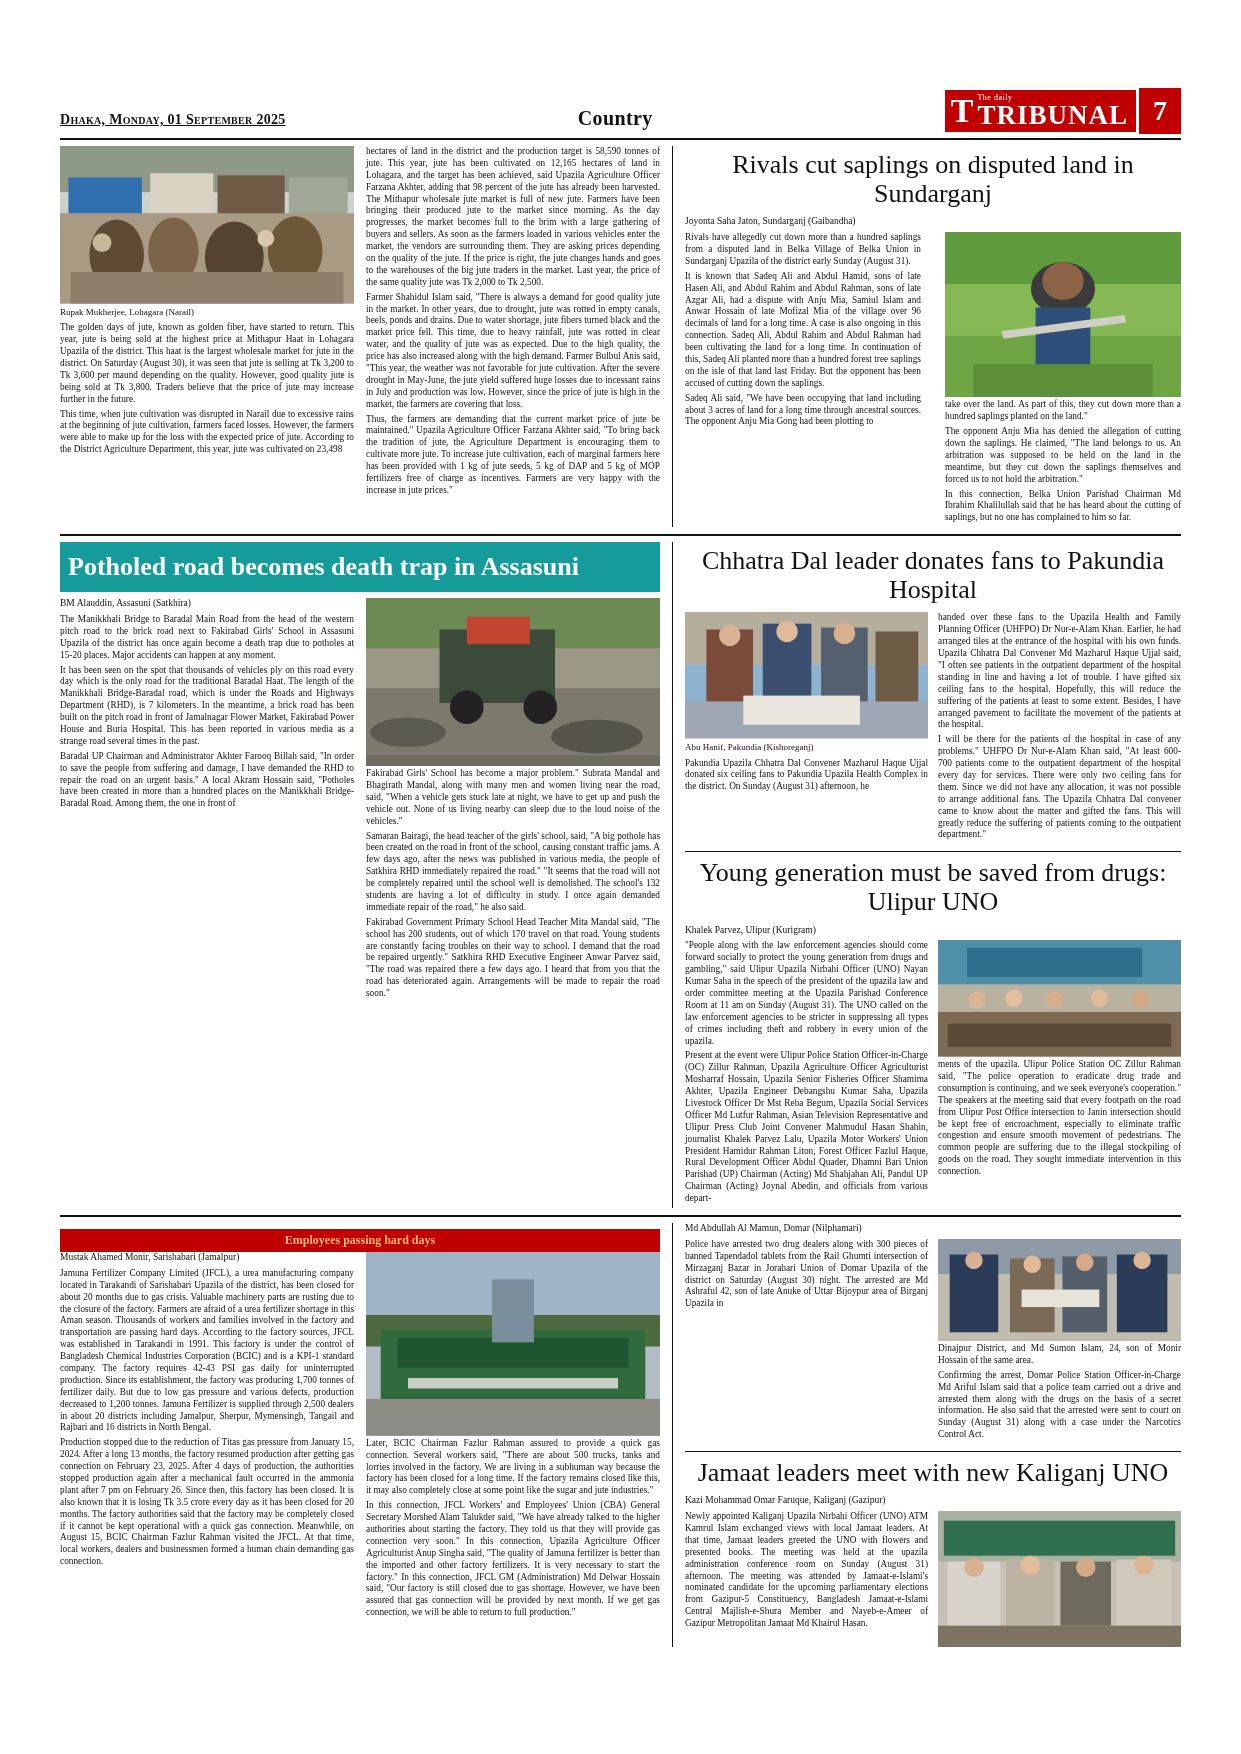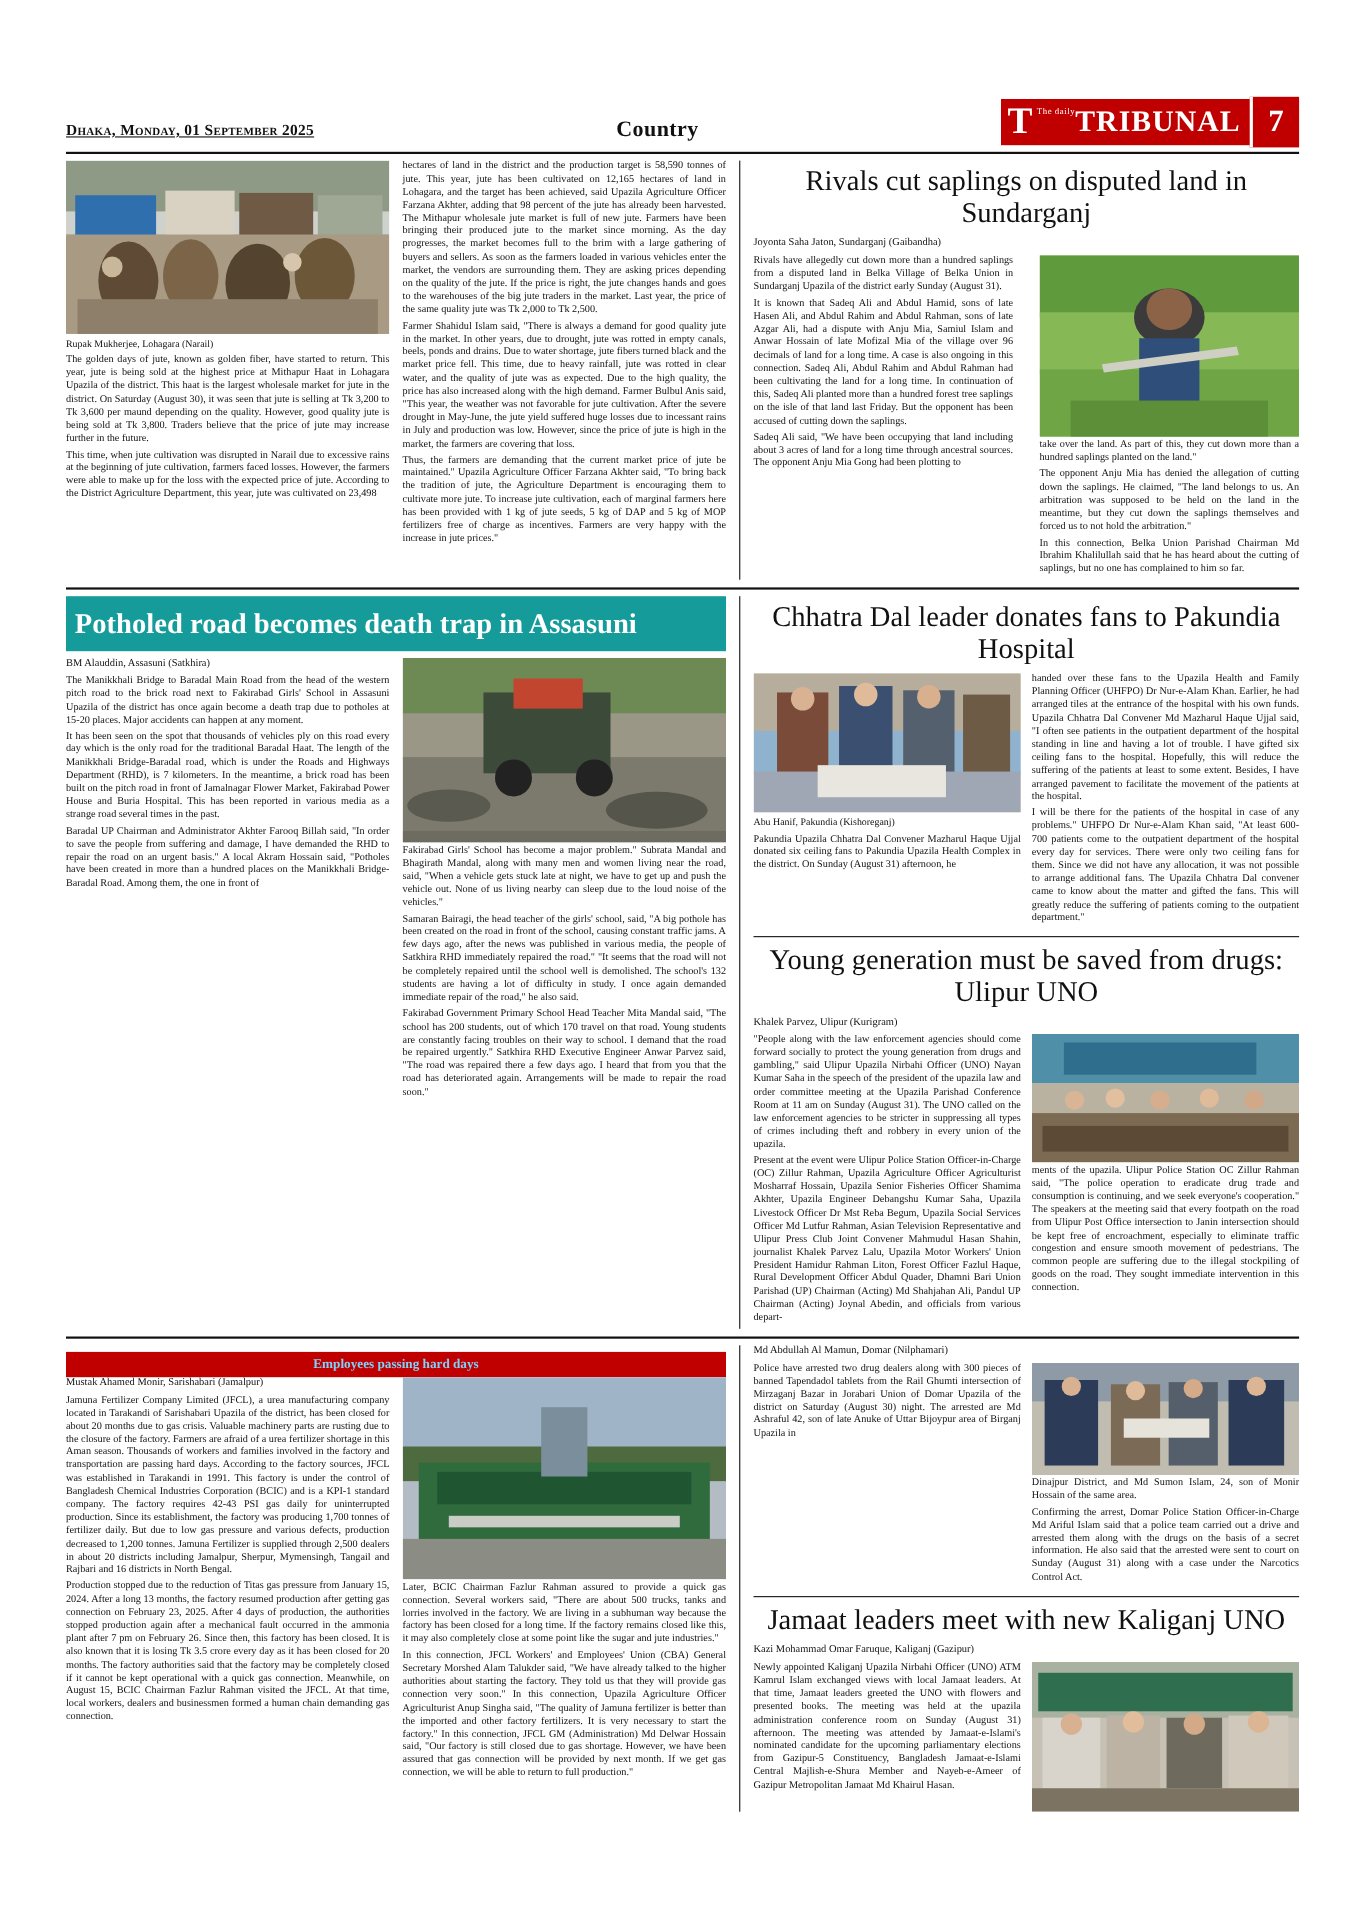--- a/index.html
+++ b/index.html
@@ -11,41 +11,41 @@
   .page{position:relative;width:1241px;height:1754px;padding:0;box-sizing:border-box;}
   .masthead{
     position:relative;display:flex;align-items:flex-end;justify-content:space-between;
     margin:88px 60px 0 60px;padding-bottom:4px;border-bottom:2px solid #111;
   }
   .dateline{font-size:14px;font-variant:small-caps;letter-spacing:.3px;font-weight:bold;color:#111;padding-bottom:6px;text-decoration:underline;}
   .section-name{font-size:20px;font-weight:bold;letter-spacing:.4px;padding-bottom:4px;}
   .logo-wrap{display:flex;align-items:center;gap:0;}
   .logo-block{background:#c00000;color:#fff;display:flex;align-items:center;padding:4px 8px 4px 6px;position:relative;}
   .logo-T{font-family:"Liberation Serif",serif;font-weight:bold;font-size:34px;line-height:1;padding-right:4px;color:#fff;}
-  .logo-texts{display:flex;flex-direction:row;line-height:1;justify-content:center;}
+  .logo-texts{display:flex;flex-direction:column;line-height:1;justify-content:center;}
   .logo-small{font-size:8px;letter-spacing:.5px;color:#fff;margin-bottom:1px;}
   .logo-main{font-size:27px;font-weight:bold;letter-spacing:1px;color:#fff;line-height:.95;}
   .pagenum{background:#c00000;color:#fff;font-size:28px;font-weight:bold;width:42px;height:46px;display:flex;align-items:center;justify-content:center;border-left:3px solid #fff;}
 
   .content{position:relative;margin:6px 60px 0 60px;}
 
   h1.headline{
     font-size:34px;line-height:1.08;text-align:center;font-weight:bold;color:#c00000;
     margin:6px 0 8px 0;font-family:"Liberation Serif",serif;
   }
   h2.headline{
     font-size:26px;line-height:1.12;text-align:center;font-weight:normal;margin:4px 0 8px 0;
   }
   .credit{font-size:9.5px;line-height:1.25;margin:0 0 4px 0;}
   .caption{font-size:9px;line-height:1.2;margin:3px 0 5px 0;}
   .body-col{font-size:9.3px;line-height:1.28;text-align:justify;}
   .body-col p{margin:0 0 3px 0;text-indent:0;}
   .photo-frame{position:relative;overflow:hidden;}
   .banner{
-    background:#169b9b;color:#7dd3fc;text-align:center;font-weight:bold;
+    background:#169b9b;color:#fdba74;text-align:center;font-weight:bold;
     font-size:12px;padding:4px 6px;margin:6px 0 0 0;
   }
   .banner.red{background:#c00000;}
   .hl-box{background:#169b9b;color:#fff;font-size:26px;font-weight:bold;text-align:left;padding:10px 8px;line-height:1.15;}
   .cols2{display:flex;gap:10px;}
   .col{flex:1;}
   .sep{border-top:1px solid #111;margin:7px 0 6px 0;}
   .sep2{border-top:2px solid #111;margin:7px 0 6px 0;}
   .imgph{display:block;width:100%;}
   .tight{margin-top:2px;}

